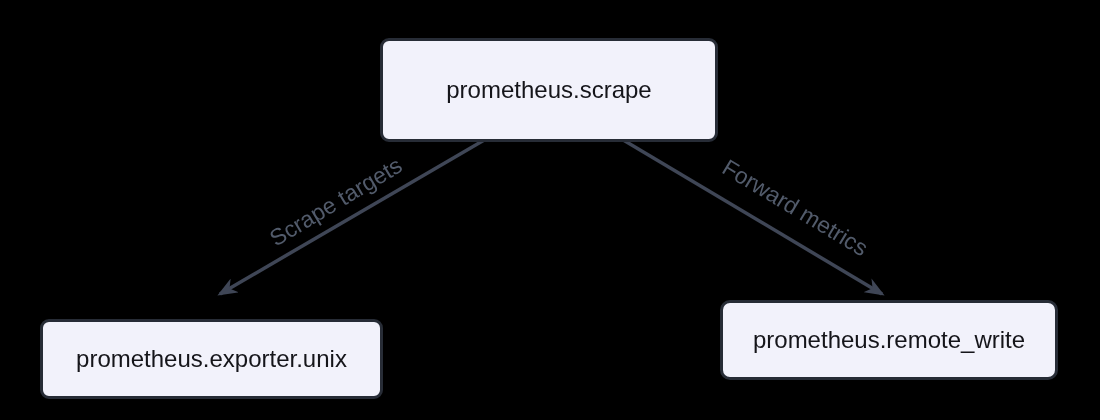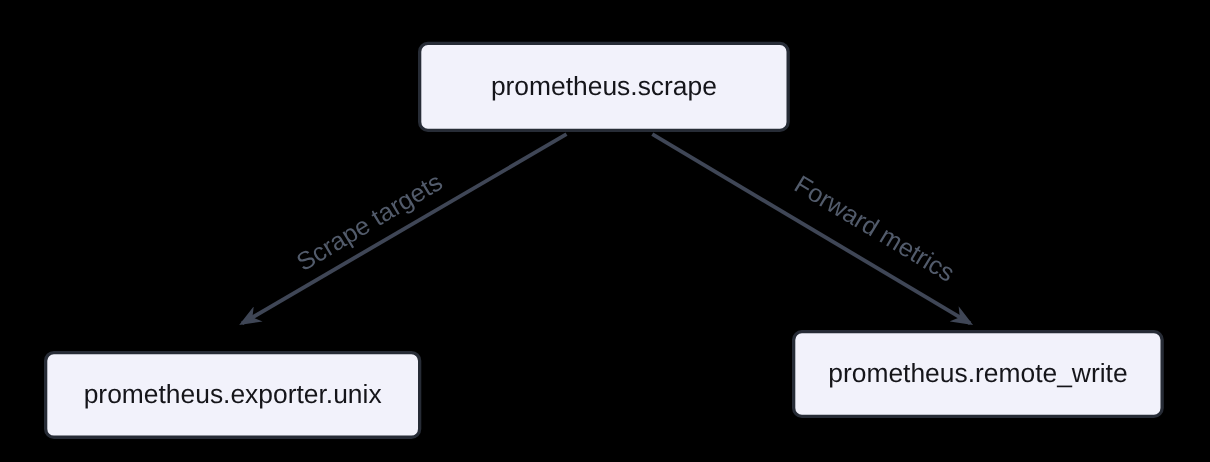--- a/index.html
+++ b/index.html
@@ -46,23 +46,23 @@
     align-items: center;
     justify-content: center;
     background: var(--node-fill);
     border: 3px solid var(--node-border);
     border-radius: 9px;
     color: var(--node-text);
     font-size: 24px;
     line-height: 1;
     white-space: nowrap;
   }
-  .node-top    { left: 380px; top: 38px;  width: 338px; height: 82px; }
+  .node-top    { left: 380px; top: 38px;  width: 338px; height: 104px; }
   .node-left   { left: 40px;  top: 300px; width: 343px; height: 80px; margin-top: 19px; }
-  .node-right  { left: 720px; top: 300px; width: 338px; height: 80px; }
+  .node-right  { left: 720px; top: 300px; width: 338px; height: 80px; border-radius: 10px; }
   .edge-label {
     position: absolute;
     color: var(--edge-label-color);
     font-size: 23px;
     line-height: 1;
     white-space: nowrap;
   }
   .edge-label-left {
     left: 336px;
     top: 202px;

